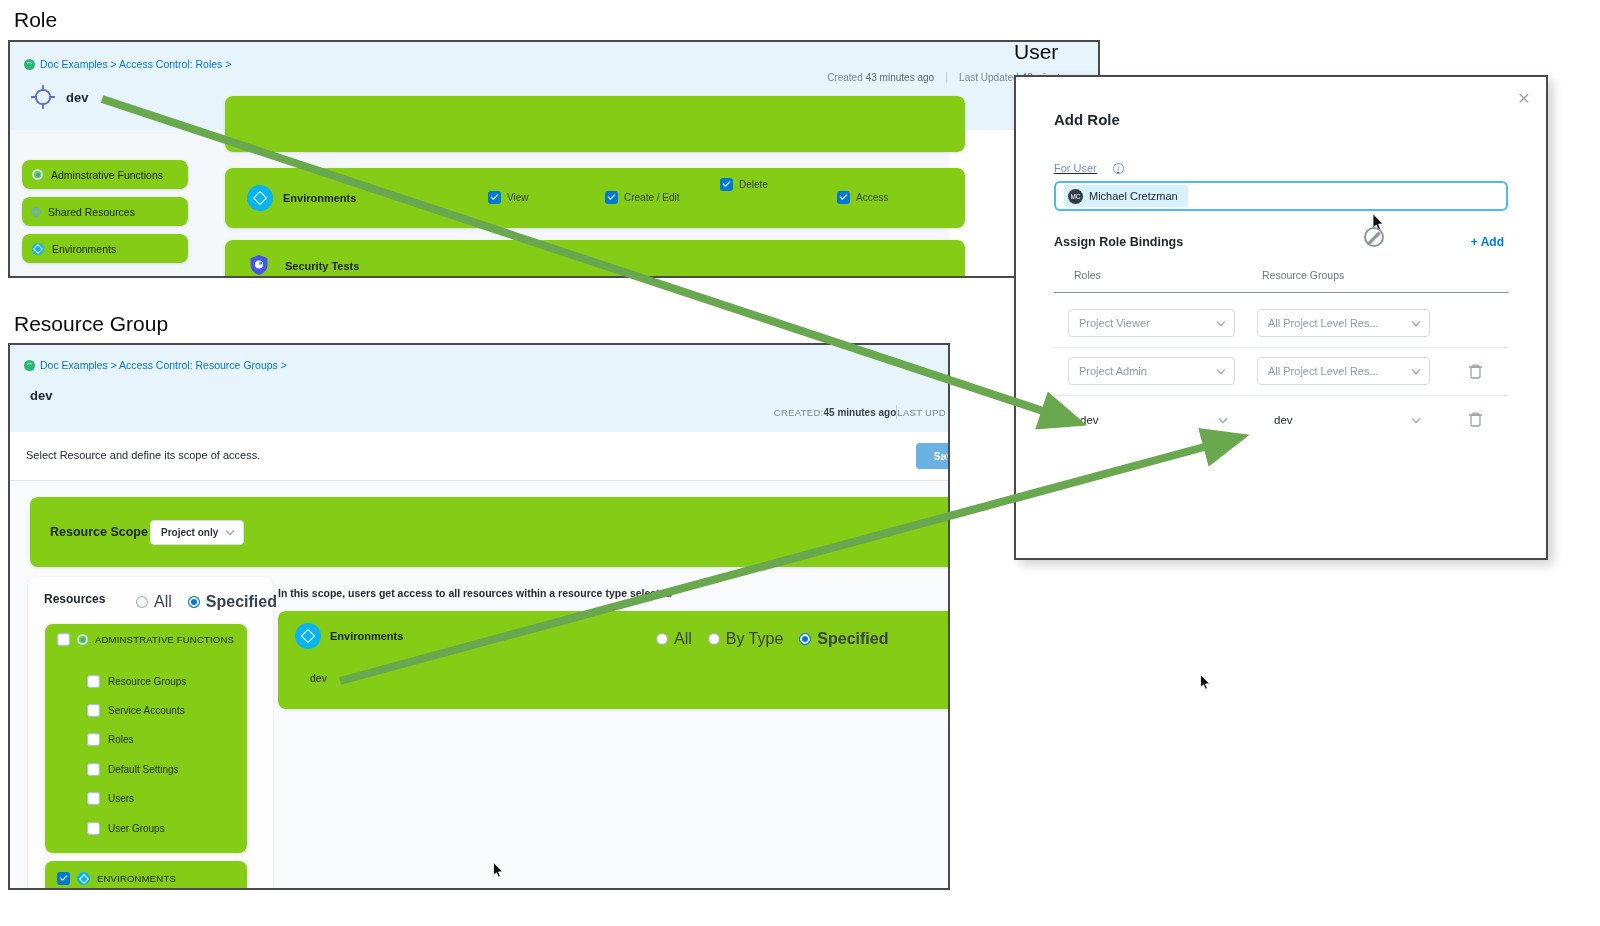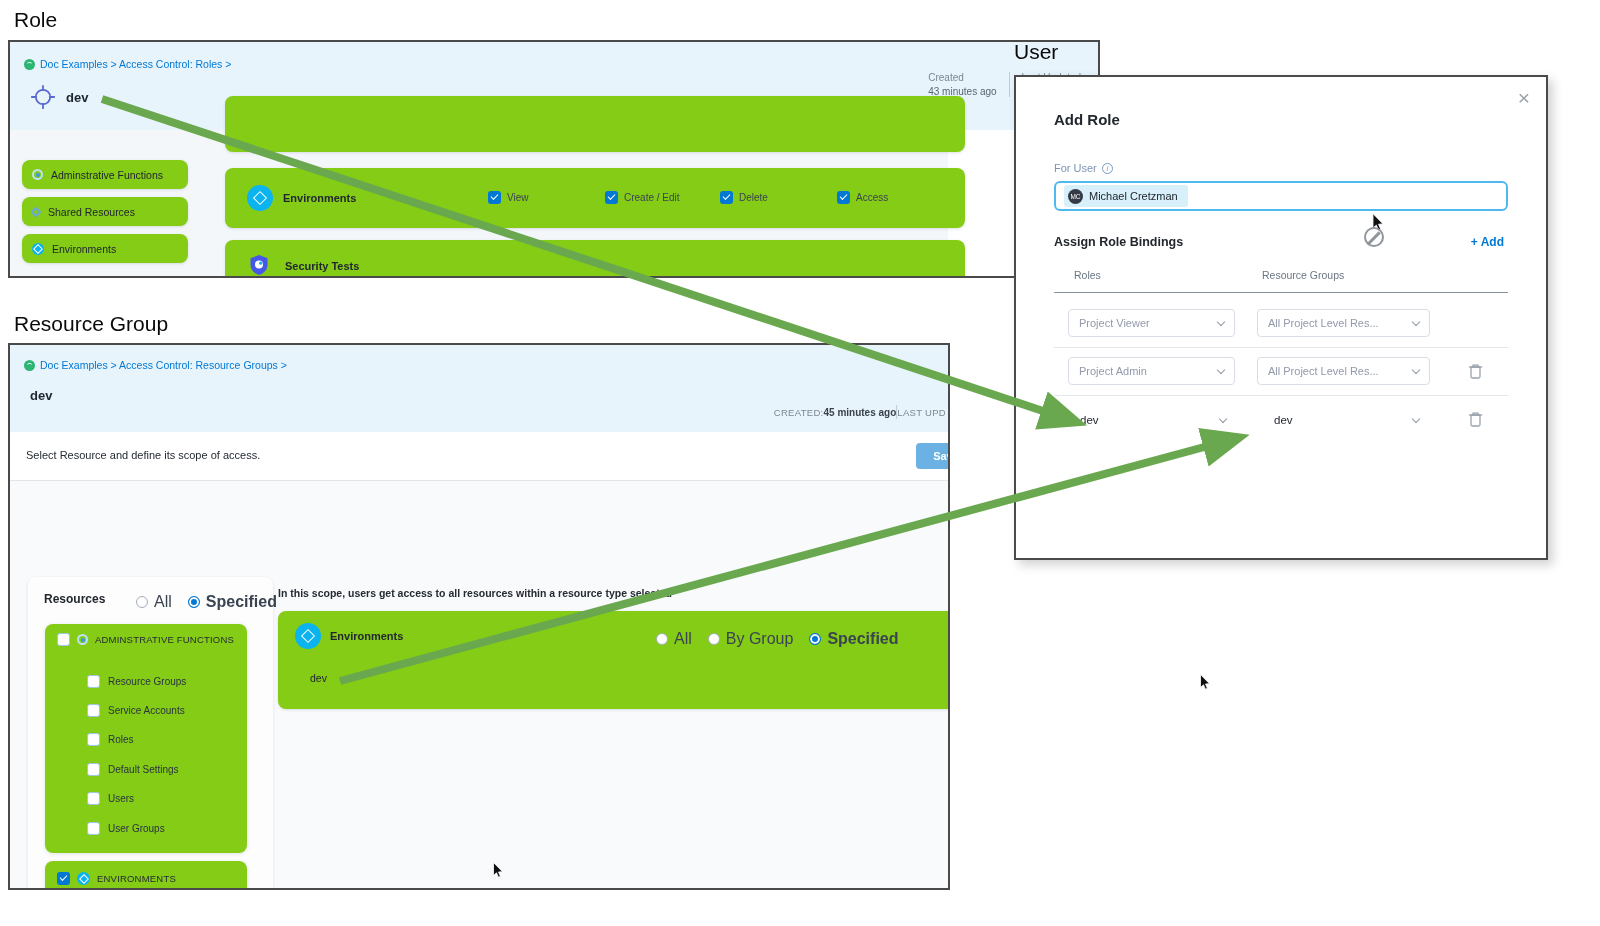--- a/index.html
+++ b/index.html
@@ -19,21 +19,21 @@
   body{width:1600px;height:926px;position:relative;overflow:hidden;
        font-family:"Liberation Sans","DejaVu Sans",sans-serif;color:#22272e;}
   .sec-title{position:absolute;font-size:21px;color:#0a0a0a;}
   .panel{position:absolute;background:#fff;border:2px solid #4a4a4a;overflow:hidden;}
   .phead{position:absolute;left:0;top:0;right:0;background:var(--header-bg);}
   .crumb{position:absolute;display:flex;align-items:center;gap:5px;font-size:10.5px;color:var(--accent-blue);white-space:nowrap;}
   .logo-dot{width:11px;height:11px;border-radius:50%;background:var(--logo-green);position:relative;flex:0 0 auto;}
   .logo-dot::after{content:"";position:absolute;left:2.5px;top:3px;width:5px;height:3px;border-top:1.5px solid #fff;border-radius:50%;}
   .entity{position:absolute;font-size:13px;font-weight:600;color:#1d2530;}
   .meta2{position:absolute;display:flex;gap:12px;align-items:stretch;}
-  .meta2 .col{display:flex;flex-direction:column;gap:3px;}
+  .meta2 .col{display:flex;gap:3px;}
   .meta2 .lbl{font-size:10px;color:#7d8694;}
   .meta2 .val{font-size:10px;color:#5a6472;}
   .vdiv{width:1px;background:#c2ccd6;}
   .card{position:absolute;background:#84cc16;border-radius:8px;box-shadow:0 1px 3px rgba(40,41,61,.14);}
   .cardtitle{font-size:11px;font-weight:700;color:#22272e;}
   
   .cb{width:13px;height:13px;border-radius:3px;flex:0 0 auto;position:relative;}
   .cb.on{background:var(--accent-blue);}
   .cb.on::after{content:"";position:absolute;left:3px;top:3.2px;width:6px;height:3px;
       border-left:1.8px solid #fff;border-bottom:1.8px solid #fff;transform:rotate(-45deg);}
@@ -123,21 +123,21 @@
       <span class="env-icon" style="position:absolute;left:22px;top:17px;width:26px;height:26px;"></span>
       <span class="cardtitle" style="position:absolute;left:58px;top:24px;">Environments</span>
       <div class="optrow" style="position:absolute;left:263px;top:23px;">
         <span class="cb on"></span>
         <span style="font-size:10px;color:#3a4450;">View</span>
       </div>
       <div class="optrow" style="position:absolute;left:380px;top:23px;">
         <span class="cb on"></span>
         <span style="font-size:10px;color:#3a4450;">Create / Edit</span>
       </div>
-      <div class="optrow" style="position:absolute;left:495px;top:23px;align-items:center;">
+      <div class="optrow" style="position:absolute;left:495px;top:10px;align-items:center;">
         <span class="cb on"></span>
         <span style="font-size:10px;color:#3a4450;">Delete</span>
       </div>
       <div class="optrow" style="position:absolute;left:612px;top:23px;">
         <span class="cb on"></span>
         <span style="font-size:10px;color:#3a4450;">Access</span>
       </div>
     </div>
 
     <div class="card" style="left:215px;top:110px;width:740px;height:70px;">
@@ -169,20 +169,27 @@
   </div>
 
   <div style="position:absolute;left:0;top:87px;width:938px;height:48px;background:#fff;">
     <span style="position:absolute;left:16px;top:17px;font-size:11px;color:#252b33;">Select Resource and define its scope of access.</span>
     <div style="position:absolute;left:906px;top:11px;width:60px;height:26px;background:var(--save-blue);border-radius:4px;color:#fff;font-size:11px;font-weight:600;display:flex;align-items:center;justify-content:center;">Save</div>
   </div>
   <div class="hline" style="left:0;top:135px;width:938px;background:#e1e6eb;"></div>
 
   <div style="position:absolute;left:0;top:136px;width:938px;height:407px;background:#f9fafc;">
 
+    <div class="card" style="left:20px;top:16px;width:940px;height:70px;">
+      <span style="position:absolute;left:20px;top:28px;font-size:12.5px;font-weight:700;">Resource Scope</span>
+      <div class="sel" style="left:120px;top:23px;width:94px;height:25px;color:#2b3340;font-weight:600;font-size:10px;">
+        <span>Project only</span>
+        <span class="chev"></span>
+      </div>
+    </div>
 
     <div class="card" style="left:18px;top:96px;width:245px;height:330px;background:#fdfdfe;">
       <span style="position:absolute;left:16px;top:15px;font-size:12px;font-weight:700;">Resources</span>
       <div style="position:absolute;left:108px;top:16px;display:flex;gap:16px;">
         <div class="optrow">
           <span class="radio off"></span>
           <span class="optlbl">All</span>
         </div>
         <div class="optrow">
           <span class="radio on"></span>
@@ -236,39 +243,39 @@
     <div class="card" style="left:268px;top:130px;width:700px;height:98px;">
       <span class="env-icon" style="position:absolute;left:17px;top:12px;width:26px;height:26px;"></span>
       <span class="cardtitle" style="position:absolute;left:52px;top:19px;">Environments</span>
       <div style="position:absolute;left:378px;top:19px;display:flex;gap:16px;">
         <div class="optrow">
           <span class="radio off"></span>
           <span class="optlbl">All</span>
         </div>
         <div class="optrow">
           <span class="radio off"></span>
-          <span class="optlbl">By Group</span>
+          <span class="optlbl">By Type</span>
         </div>
         <div class="optrow">
           <span class="radio on"></span>
           <span class="optlbl" style="font-weight:600;">Specified</span>
         </div>
       </div>
       <span style="position:absolute;left:32px;top:61px;font-size:10.5px;color:#22272e;">dev</span>
     </div>
   </div>
 </div>
 
 <div class="sec-title" style="left:1014px;top:40px;">User</div>
 
 <div class="panel" style="left:1014px;top:75px;width:534px;height:485px;box-shadow:5px 5px 10px rgba(0,0,0,.18);">
   <span style="position:absolute;right:16px;top:10px;font-size:21px;color:#9aa3ad;line-height:1;">×</span>
   <span style="position:absolute;left:38px;top:34px;font-size:15px;font-weight:700;">Add Role</span>
 
-  <div style="position:absolute;left:38px;top:85px;display:flex;align-items:center;gap:5px;">
+  <div style="position:absolute;left:38px;top:85px;display:flex;align-items:center;gap:16px;text-decoration:underline;">
     <span style="font-size:11px;color:#7d93b5;">For User</span>
     <span class="info-i">i</span>
   </div>
 
   <div style="position:absolute;left:38px;top:104px;width:454px;height:30px;border:2px solid var(--input-border);border-radius:6px;background:#fff;display:flex;align-items:center;padding-left:8px;">
     <div class="chip">
       <span class="avatar">MC</span>
       <span style="font-size:11px;color:#22272e;">Michael Cretzman</span>
     </div>
   </div>

